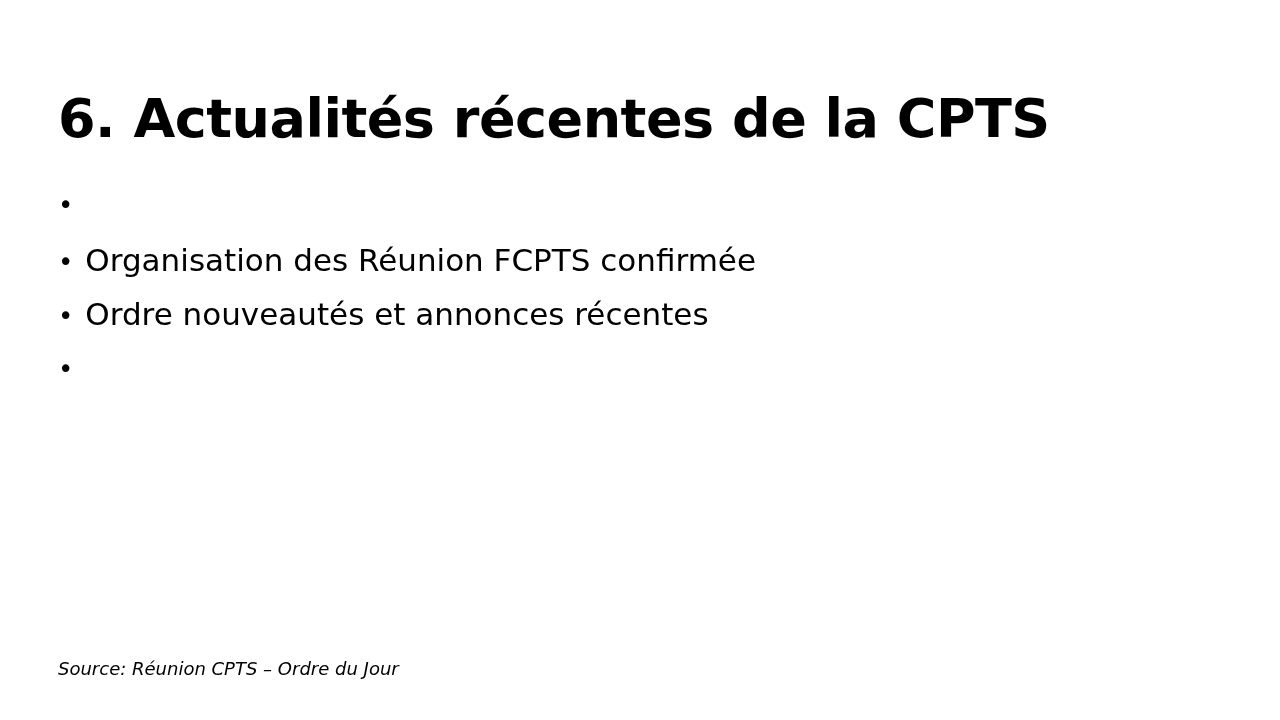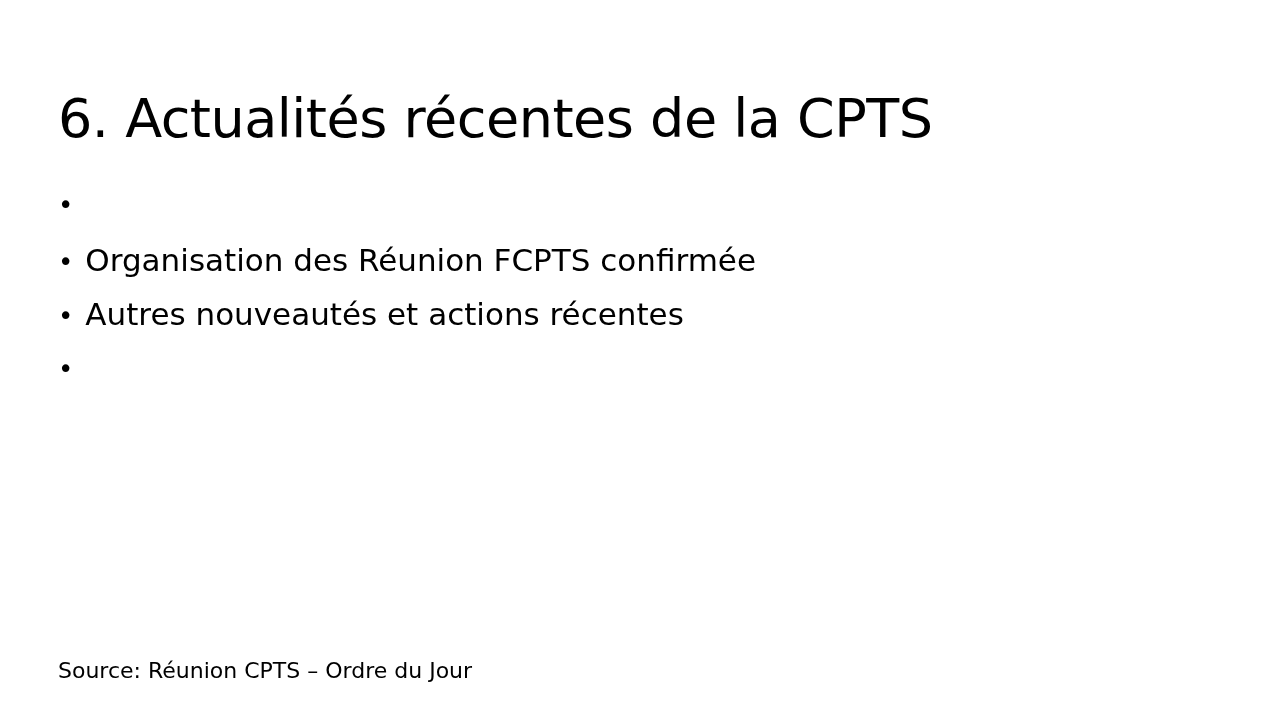--- a/index.html
+++ b/index.html
@@ -14,21 +14,21 @@
     background: #ffffff;
     overflow: hidden;
     font-family: "DejaVu Sans", "Liberation Sans", sans-serif;
     color: #000000;
   }
   .slide-title {
     position: absolute;
     left: 58px;
     top: 52px;
     font-size: 54px;
-    font-weight: 400;
+    font-weight: 700;
     line-height: 1.15;
     letter-spacing: -0.5px;
     color: #000000;
     white-space: nowrap;
   }
   .bullet-list {
     position: absolute;
     left: 58px;
     top: 178px;
     margin: 0;
@@ -46,21 +46,22 @@
     white-space: nowrap;
   }
   .bullet-marker {
     font-size: 26px;
     margin-right: 12px;
   }
   .source-note {
     position: absolute;
     left: 58px;
     top: 658px;
-    font-size: 22px;
+    font-size: 18px;
+    font-style: italic;
     font-weight: 400;
     color: #000000;
     white-space: nowrap;
   }
 </style>
 </head>
 <body>
 
 <div class="slide">
 
@@ -69,21 +70,21 @@
   <ul class="bullet-list">
     <li class="bullet-item">
       <span class="bullet-marker">•</span>
     </li>
     <li class="bullet-item">
       <span class="bullet-marker">•</span>
       <span>Organisation des Réunion FCPTS confirmée</span>
     </li>
     <li class="bullet-item">
       <span class="bullet-marker">•</span>
-      <span>Autres nouveautés et actions récentes</span>
+      <span>Ordre nouveautés et annonces récentes</span>
     </li>
     <li class="bullet-item">
       <span class="bullet-marker">•</span>
     </li>
   </ul>
 
   <div class="source-note">Source: Réunion CPTS – Ordre du Jour</div>
 
 </div>
 

